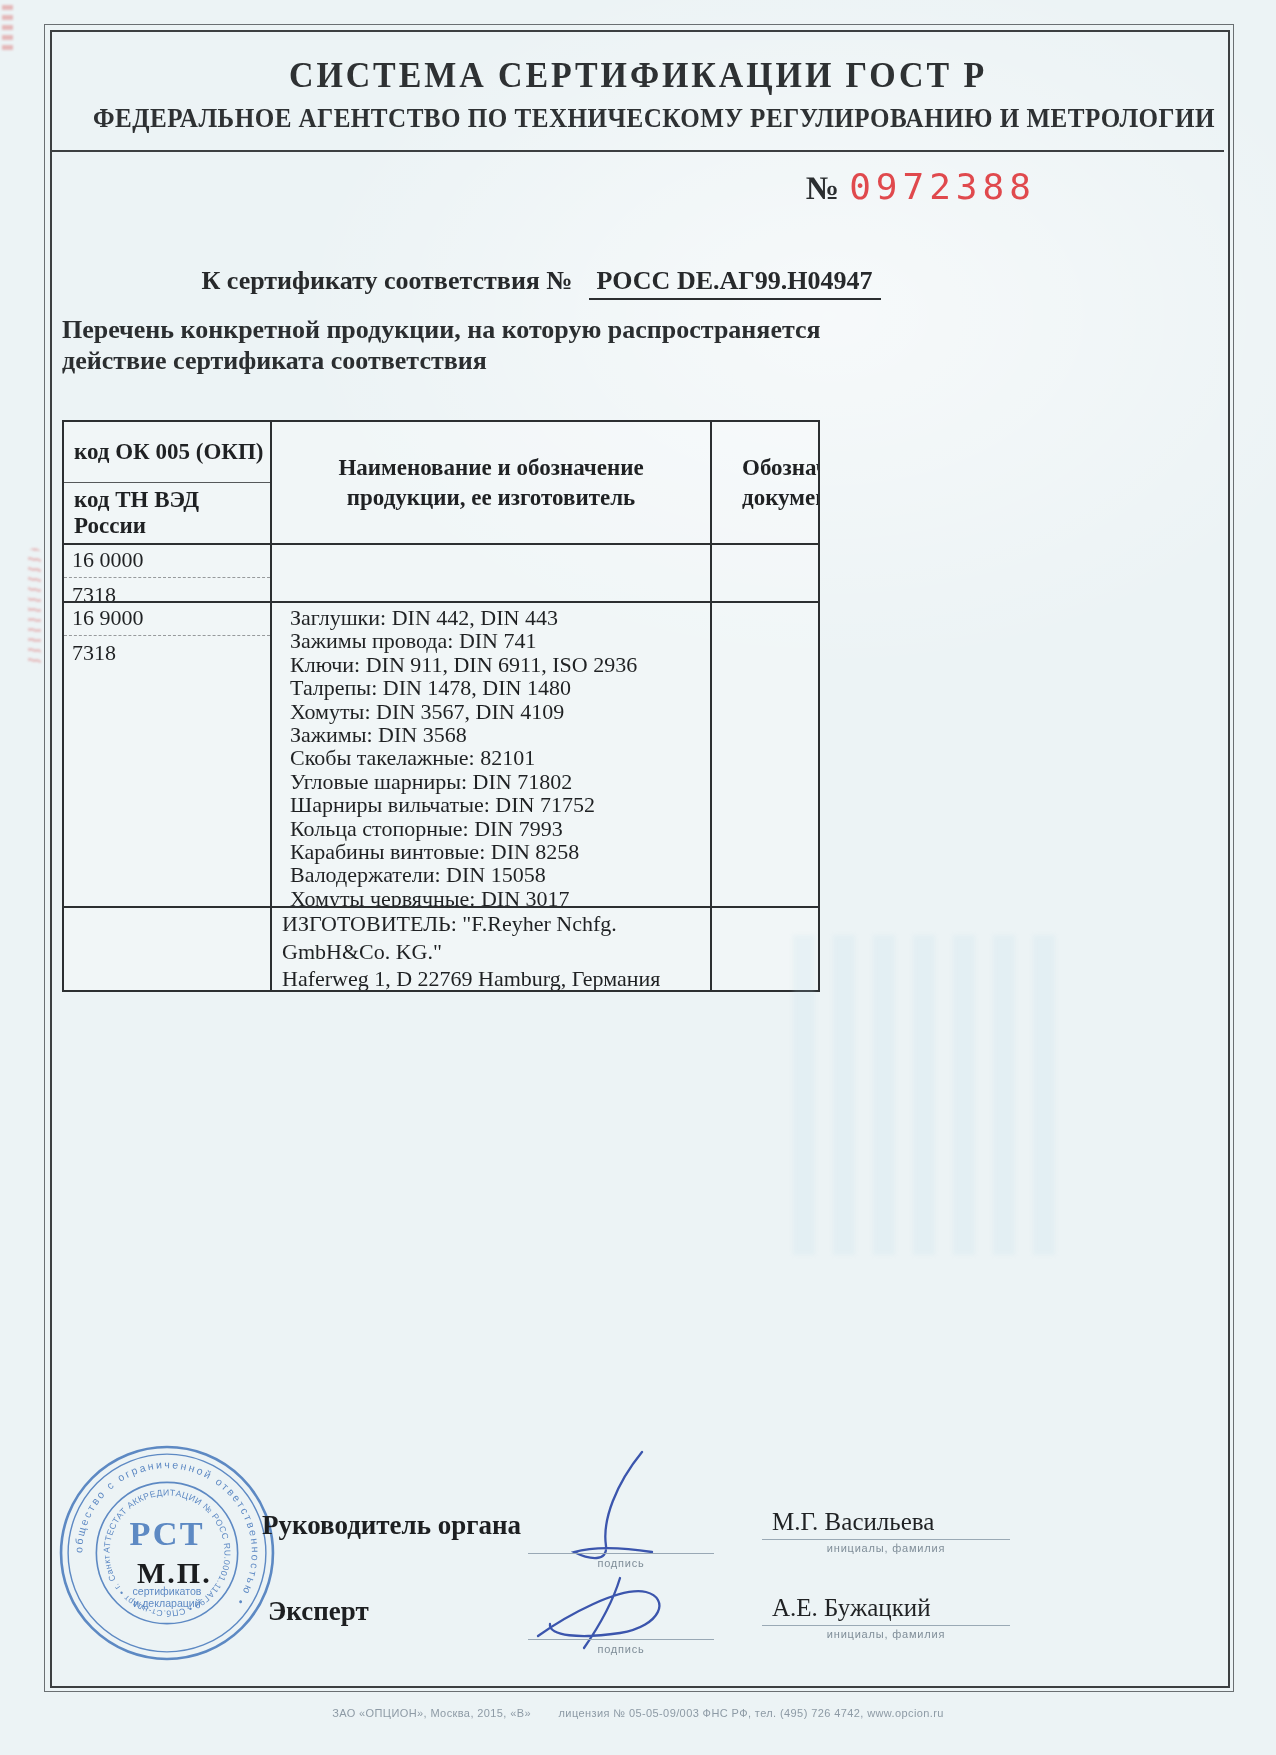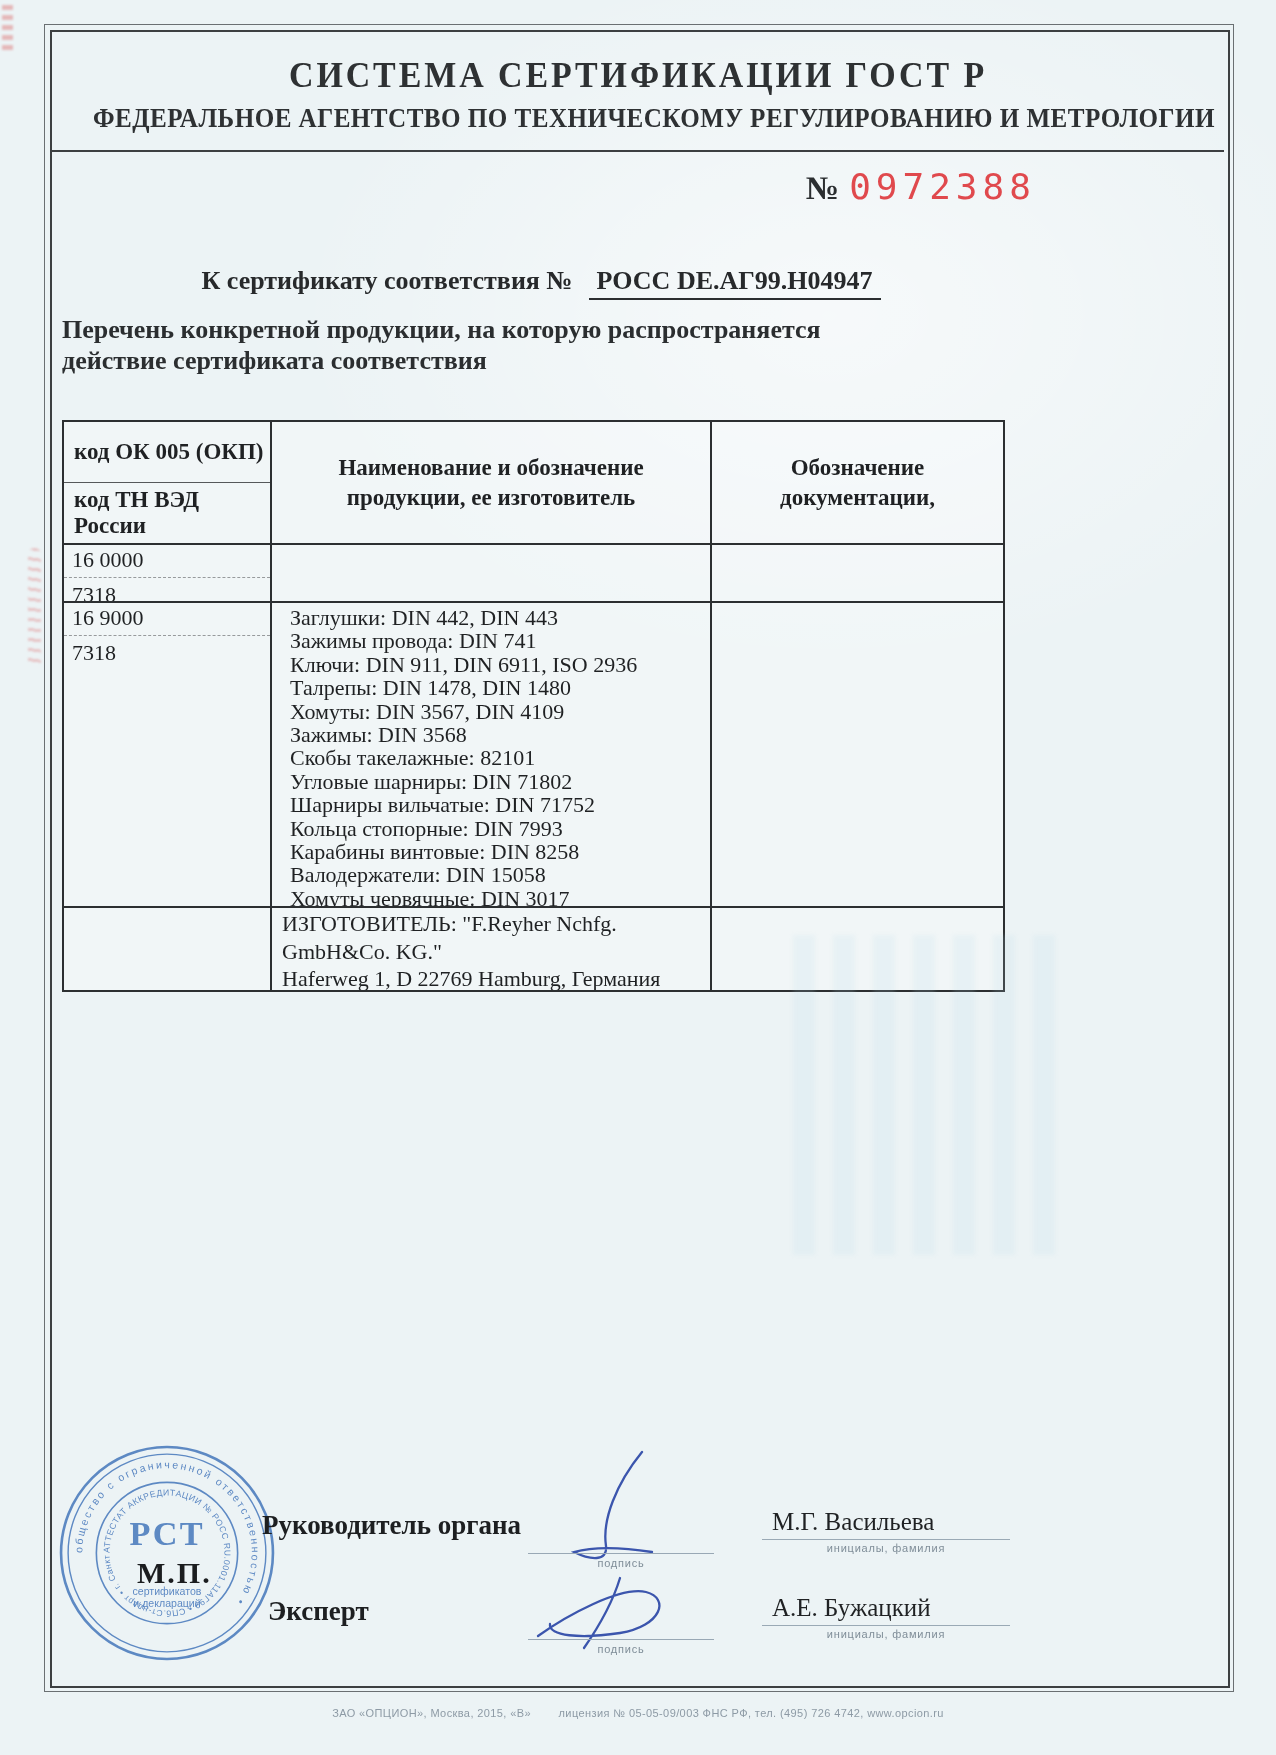--- a/index.html
+++ b/index.html
@@ -28,21 +28,21 @@
 
   .doc-title { position:absolute; left:62px; top:206px; width:958px; text-align:center; font-size:37px; font-weight:700; letter-spacing:3px; color:#2b2e30; }
 
   .cert-line { position:absolute; left:62px; top:266px; width:958px; text-align:center; font-size:26px; font-weight:600; color:#27292b; }
   .cert-number { display:inline-block; margin-left:16px; padding:0 8px 2px; border-bottom:2px solid #2b2e30; }
 
   .subtitle { position:absolute; left:62px; top:314px; width:958px; font-size:26px; font-weight:700; line-height:31px; color:#2b2e30; }
 
   
   .ptable {
-    position:absolute; left:62px; top:420px; width:943px; height:572px;
+    position:absolute; left:62px; top:420px; width:758px; height:572px;
     border:2px solid #2c2f31; box-sizing:border-box;
     display:grid; grid-template-columns:208px 440px auto; grid-template-rows:123px 58px 305px auto;
     font-size:22px; color:#1f2123; background:rgba(255,255,255,.25);
   }
   .cell { border-right:2px solid #2c2f31; border-bottom:2px solid #2c2f31; box-sizing:border-box; overflow:hidden; }
   .cell.last-col { border-right:none; }
   .cell.last-row { border-bottom:none; }
   .h-c1 { display:flex; flex-direction:column; }
   .h-c1 .half { flex:1; display:flex; align-items:center; padding-left:10px; font-weight:600; font-size:23px; }
   .h-c1 .half.top { border-bottom:1px solid #55585a; }

